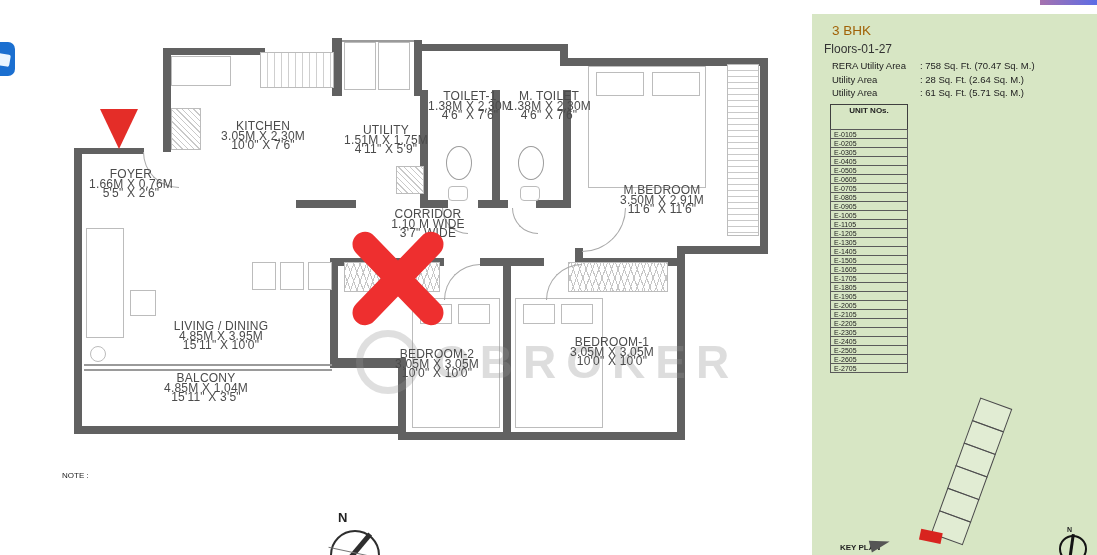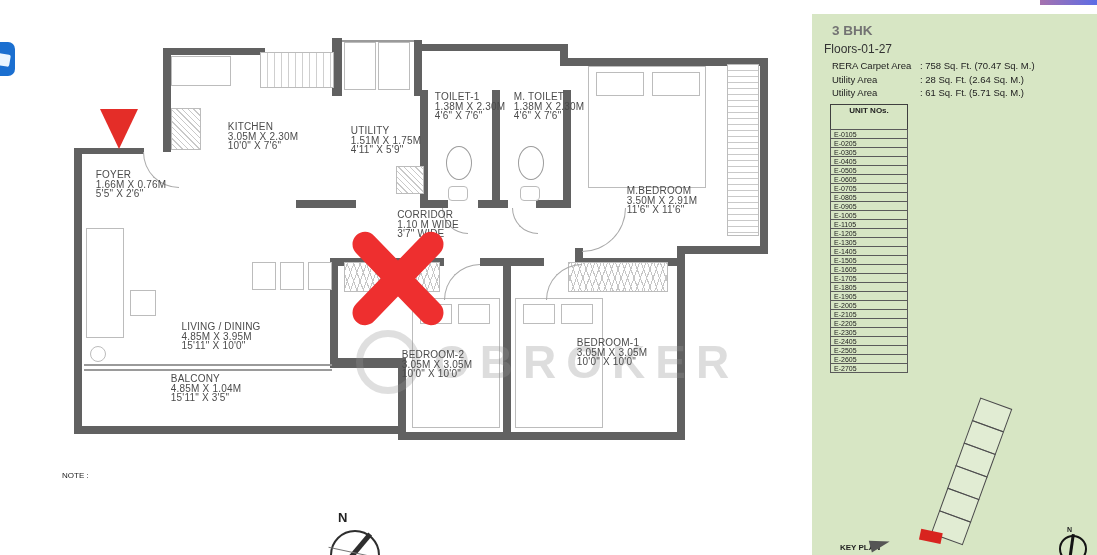--- a/index.html
+++ b/index.html
@@ -10,29 +10,29 @@
   .thin{position:absolute;background:#9a9a9a}
   .furn{position:absolute;border:1px solid #bcbcbc;background:#fff;box-sizing:border-box}
   .hatchH{background:repeating-linear-gradient(180deg,transparent 0 5px,#c9c9c9 5px 6px) #fff}
   .hatchD{background:repeating-linear-gradient(45deg,transparent 0 3px,#c9c9c9 3px 4px) #fff}
   .hatchV{background:repeating-linear-gradient(90deg,transparent 0 6px,#cfcfcf 6px 7px) #fff}
   .zig{background:repeating-linear-gradient(70deg,transparent 0 5px,#c6c6c6 5px 6px),
               repeating-linear-gradient(-70deg,transparent 0 5px,#c6c6c6 5px 6px),#fff;
        border:1px solid #bcbcbc;box-sizing:border-box;position:absolute}
   .arc{position:absolute;box-sizing:border-box}
   .ellipse{border-radius:50%}
-  .room{position:absolute;transform:translateX(-50%);text-align:left;font-size:10px;
+  .room{position:absolute;transform:translateX(-50%);text-align:center;font-size:12px;
         line-height:9.6px;color:#4b4b4b;white-space:nowrap;letter-spacing:.2px}
   .watermark{position:absolute;left:356px;top:330px;display:flex;align-items:center;gap:14px;
              color:rgba(150,150,150,.32);font-weight:bold;font-size:46px;letter-spacing:10px}
   .wm-ring{display:inline-block;width:50px;height:50px;border:7px solid rgba(150,150,150,.30);
            border-radius:50%}
   .xbar{position:absolute;width:120px;height:25px;background:#ee2f2f;border-radius:13px}
   .panel{position:absolute;left:812px;top:14px;width:285px;height:541px;background:#d7e6c4;color:#222}
-  .p-title{position:absolute;left:20px;top:9px;font-size:13.5px;font-weight:bold;color:#737373}
+  .p-title{position:absolute;left:20px;top:9px;font-size:13.5px;font-weight:normal;color:#a16207}
   .p-floors{position:absolute;left:12px;top:28px;font-size:12px;color:#333}
   .p-areas{position:absolute;left:20px;top:45px;font-size:9.5px;line-height:13.5px}
   .p-area-row{display:flex}
   .p-area-row .lbl{width:88px;flex:0 0 88px}
   .unit-table{position:absolute;left:18px;top:90px;width:78px}
   .unit-head{box-sizing:border-box;border:1px solid #3f3f3f;height:26px;line-height:12px;
              text-align:center;font-size:8px;font-weight:bold}
   .unit-row{box-sizing:border-box;border:1px solid #5a5a5a;margin-top:-1px;height:10px;
             line-height:9px;font-size:7px;padding-left:3px;color:#222}
   .notes{position:absolute;left:62px;top:471px;width:280px;font-size:8px;line-height:10.4px;color:#1d1d1d}
@@ -196,21 +196,21 @@
   </div>
 </div>
 
 <div class="panel">
   <div class="p-title">3 BHK</div>
   <div class="p-floors">Floors-01-27</div>
 
   <div class="p-areas">
 
   <div class="p-area-row">
-        <span class="lbl">RERA Carpet Area</span>
+        <span class="lbl">RERA Utility Area</span>
         <span>: 758 Sq. Ft. (70.47 Sq. M.)</span>
       </div>
       <div class="p-area-row">
         <span class="lbl">Utility Area</span>
         <span>: 28 Sq. Ft. (2.64 Sq. M.)</span>
       </div>
       <div class="p-area-row">
         <span class="lbl">Utility Area</span>
         <span>: 61 Sq. Ft. (5.71 Sq. M.)</span>
       </div>

